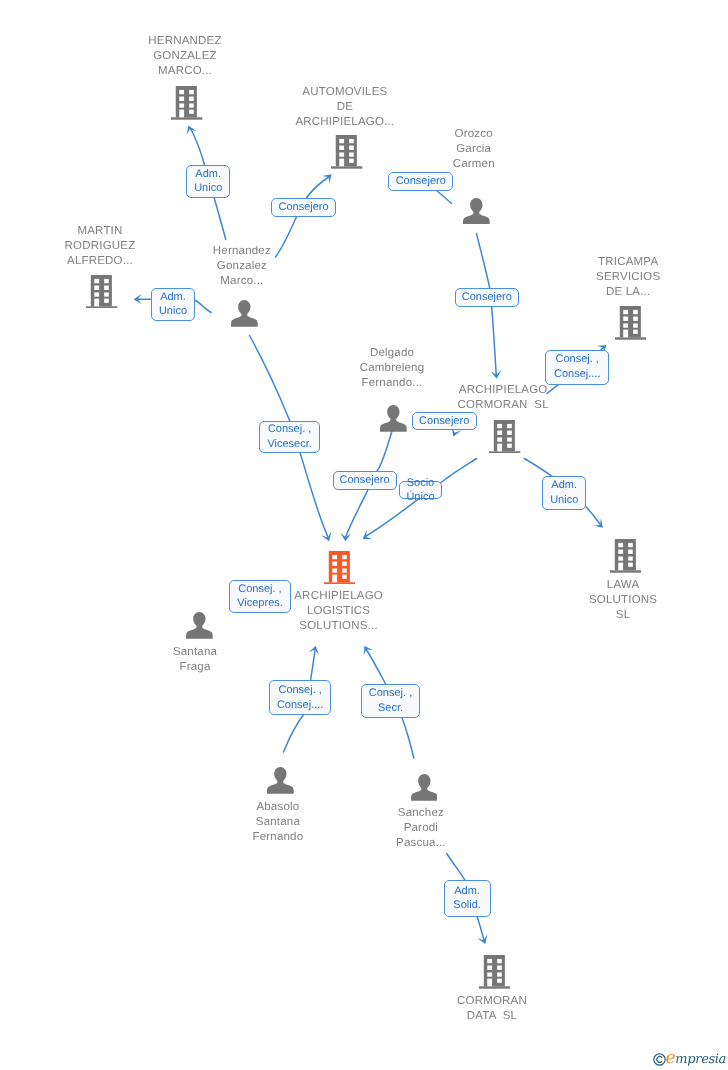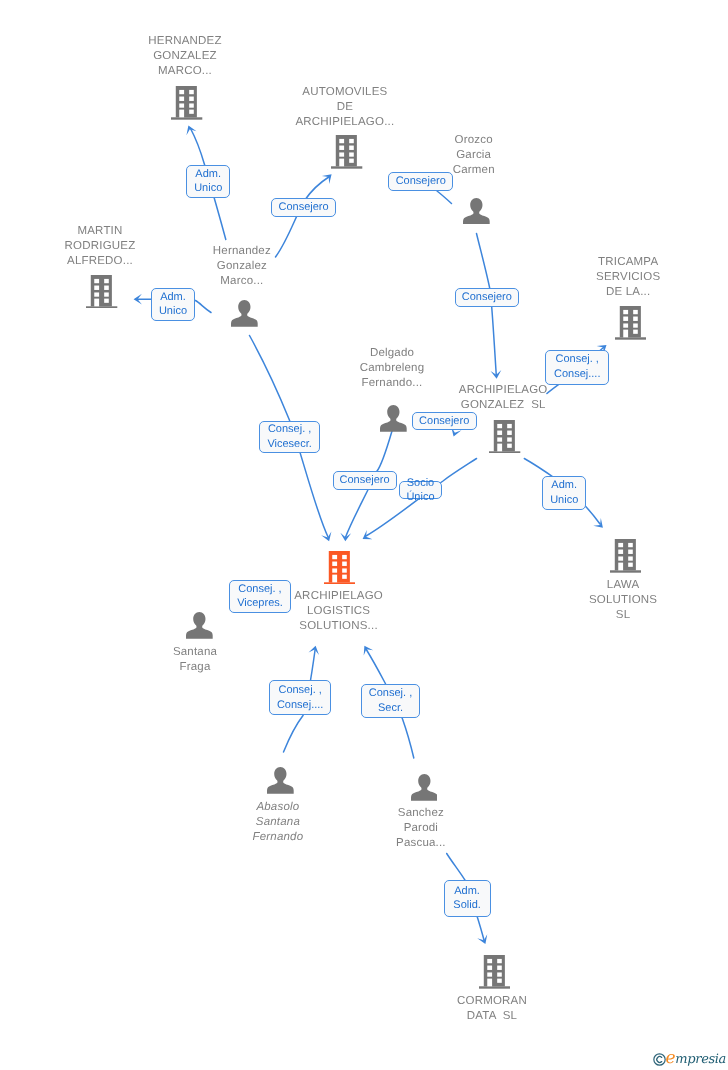--- a/index.html
+++ b/index.html
@@ -114,21 +114,21 @@
         <rect x="4.78" y="0" width="21.1" height="31.4" fill="#767676"></rect>
         <rect x="8.25" y="3.92" width="4.85" height="4.31" fill="#ffffff"></rect>
         <rect x="8.25" y="10.54" width="4.85" height="4.42" fill="#ffffff"></rect>
         <rect x="8.25" y="17.46" width="4.85" height="4.23" fill="#ffffff"></rect>
         <rect x="8.25" y="23.62" width="4.85" height="7.7" fill="#ffffff"></rect>
         <rect x="18.17" y="3.92" width="4.62" height="4.31" fill="#ffffff"></rect>
         <rect x="18.17" y="10.54" width="4.62" height="4.42" fill="#ffffff"></rect>
         <rect x="18.17" y="17.46" width="4.62" height="4.23" fill="#ffffff"></rect>
         <rect x="18.17" y="23.62" width="4.62" height="4.23" fill="#ffffff"></rect>
       </svg></div>
-    <div class="nlabel" style="width: 240px; left: 383.2px; top: 383px;"><div>ARCHIPIELAGO</div><div>GONZALEZ  SL</div></div>
+    <div class="nlabel" style="width: 240px; left: 383.2px; top: 383px;"><div>ARCHIPIELAGO</div><div>CORMORAN  SL</div></div>
     <div class="node" style="left: 609.55px; top: 539px; width: 31.3px; height: 33.7px;"><svg width="31.3" height="33.7" viewBox="0 0 31.3 33.7">
         <rect x="0" y="31.3" width="31.3" height="2.4" fill="#767676"></rect>
         <rect x="4.78" y="0" width="21.1" height="31.4" fill="#767676"></rect>
         <rect x="8.25" y="3.92" width="4.85" height="4.31" fill="#ffffff"></rect>
         <rect x="8.25" y="10.54" width="4.85" height="4.42" fill="#ffffff"></rect>
         <rect x="8.25" y="17.46" width="4.85" height="4.23" fill="#ffffff"></rect>
         <rect x="8.25" y="23.62" width="4.85" height="7.7" fill="#ffffff"></rect>
         <rect x="18.17" y="3.92" width="4.62" height="4.31" fill="#ffffff"></rect>
         <rect x="18.17" y="10.54" width="4.62" height="4.42" fill="#ffffff"></rect>
         <rect x="18.17" y="17.46" width="4.62" height="4.23" fill="#ffffff"></rect>
@@ -157,37 +157,37 @@
         <rect x="8.25" y="23.62" width="4.85" height="7.7" fill="#ffffff"></rect>
         <rect x="18.17" y="3.92" width="4.62" height="4.31" fill="#ffffff"></rect>
         <rect x="18.17" y="10.54" width="4.62" height="4.42" fill="#ffffff"></rect>
         <rect x="18.17" y="17.46" width="4.62" height="4.23" fill="#ffffff"></rect>
         <rect x="18.17" y="23.62" width="4.62" height="4.23" fill="#ffffff"></rect>
       </svg></div>
     <div class="nlabel" style="width: 240px; left: 218.6px; top: 588.8px;"><div>ARCHIPIELAGO</div><div>LOGISTICS</div><div>SOLUTIONS...</div></div>
     <div class="node" style="left: 463.15px; top: 197.7px; width: 26.7px; height: 26.7px;"><svg width="26.7" height="26.7" viewBox="0 0 26.7 26.7">
         <path d="M13.35 0 C9.75 0 7.2 3.0 7.2 7.0 C7.2 9.9 8.5 12.3 10.2 13.4 C10.45 13.9 10.5 14.5 10.5 15.1 C10.5 16.1 9.4 16.8 7.4 17.4 C4.6 18.2 2.1 19.1 1.0 20.2 C0.3 21.0 0 22.1 0 23.4 L0 26.7 L26.7 26.7 L26.7 23.4 C26.7 22.1 26.4 21.0 25.7 20.2 C24.6 19.1 22.1 18.2 19.3 17.4 C17.3 16.8 16.2 16.1 16.2 15.1 C16.2 14.5 16.25 13.9 16.5 13.4 C18.2 12.3 19.5 9.9 19.5 7.0 C19.5 3.0 16.95 0 13.35 0 Z" fill="#767676"></path>
       </svg></div>
-    <div class="nlabel" style="width: 240px; left: 353.7px; top: 133px;"><div>Orozco</div><div>Garcia</div><div>Carmen</div></div>
+    <div class="nlabel" style="width: 240px; left: 353.7px; top: 127px;"><div>Orozco</div><div>Garcia</div><div>Carmen</div></div>
     <div class="node" style="left: 231.15px; top: 299.9px; width: 26.7px; height: 26.7px;"><svg width="26.7" height="26.7" viewBox="0 0 26.7 26.7">
         <path d="M13.35 0 C9.75 0 7.2 3.0 7.2 7.0 C7.2 9.9 8.5 12.3 10.2 13.4 C10.45 13.9 10.5 14.5 10.5 15.1 C10.5 16.1 9.4 16.8 7.4 17.4 C4.6 18.2 2.1 19.1 1.0 20.2 C0.3 21.0 0 22.1 0 23.4 L0 26.7 L26.7 26.7 L26.7 23.4 C26.7 22.1 26.4 21.0 25.7 20.2 C24.6 19.1 22.1 18.2 19.3 17.4 C17.3 16.8 16.2 16.1 16.2 15.1 C16.2 14.5 16.25 13.9 16.5 13.4 C18.2 12.3 19.5 9.9 19.5 7.0 C19.5 3.0 16.95 0 13.35 0 Z" fill="#767676"></path>
       </svg></div>
     <div class="nlabel" style="width: 240px; left: 121.9px; top: 244px;"><div>Hernandez</div><div>Gonzalez</div><div>Marco...</div></div>
     <div class="node" style="left: 380.15px; top: 405px; width: 26.7px; height: 26.7px;"><svg width="26.7" height="26.7" viewBox="0 0 26.7 26.7">
         <path d="M13.35 0 C9.75 0 7.2 3.0 7.2 7.0 C7.2 9.9 8.5 12.3 10.2 13.4 C10.45 13.9 10.5 14.5 10.5 15.1 C10.5 16.1 9.4 16.8 7.4 17.4 C4.6 18.2 2.1 19.1 1.0 20.2 C0.3 21.0 0 22.1 0 23.4 L0 26.7 L26.7 26.7 L26.7 23.4 C26.7 22.1 26.4 21.0 25.7 20.2 C24.6 19.1 22.1 18.2 19.3 17.4 C17.3 16.8 16.2 16.1 16.2 15.1 C16.2 14.5 16.25 13.9 16.5 13.4 C18.2 12.3 19.5 9.9 19.5 7.0 C19.5 3.0 16.95 0 13.35 0 Z" fill="#767676"></path>
       </svg></div>
     <div class="nlabel" style="width: 240px; left: 272px; top: 346.3px;"><div>Delgado</div><div>Cambreleng</div><div>Fernando...</div></div>
     <div class="node" style="left: 186.05px; top: 612px; width: 26.7px; height: 26.7px;"><svg width="26.7" height="26.7" viewBox="0 0 26.7 26.7">
         <path d="M13.35 0 C9.75 0 7.2 3.0 7.2 7.0 C7.2 9.9 8.5 12.3 10.2 13.4 C10.45 13.9 10.5 14.5 10.5 15.1 C10.5 16.1 9.4 16.8 7.4 17.4 C4.6 18.2 2.1 19.1 1.0 20.2 C0.3 21.0 0 22.1 0 23.4 L0 26.7 L26.7 26.7 L26.7 23.4 C26.7 22.1 26.4 21.0 25.7 20.2 C24.6 19.1 22.1 18.2 19.3 17.4 C17.3 16.8 16.2 16.1 16.2 15.1 C16.2 14.5 16.25 13.9 16.5 13.4 C18.2 12.3 19.5 9.9 19.5 7.0 C19.5 3.0 16.95 0 13.35 0 Z" fill="#767676"></path>
       </svg></div>
     <div class="nlabel" style="width: 240px; left: 75px; top: 645.3px;"><div>Santana</div><div>Fraga</div></div>
     <div class="node" style="left: 267.05px; top: 766.9px; width: 26.7px; height: 26.7px;"><svg width="26.7" height="26.7" viewBox="0 0 26.7 26.7">
         <path d="M13.35 0 C9.75 0 7.2 3.0 7.2 7.0 C7.2 9.9 8.5 12.3 10.2 13.4 C10.45 13.9 10.5 14.5 10.5 15.1 C10.5 16.1 9.4 16.8 7.4 17.4 C4.6 18.2 2.1 19.1 1.0 20.2 C0.3 21.0 0 22.1 0 23.4 L0 26.7 L26.7 26.7 L26.7 23.4 C26.7 22.1 26.4 21.0 25.7 20.2 C24.6 19.1 22.1 18.2 19.3 17.4 C17.3 16.8 16.2 16.1 16.2 15.1 C16.2 14.5 16.25 13.9 16.5 13.4 C18.2 12.3 19.5 9.9 19.5 7.0 C19.5 3.0 16.95 0 13.35 0 Z" fill="#767676"></path>
       </svg></div>
-    <div class="nlabel" style="width: 240px; left: 157.9px; top: 800.2px; font-style: italic;"><div>Abasolo</div><div>Santana</div><div>Fernando</div></div>
+    <div class="nlabel" style="width: 240px; left: 157.9px; top: 800.2px;"><div>Abasolo</div><div>Santana</div><div>Fernando</div></div>
     <div class="node" style="left: 410.65px; top: 774.1px; width: 26.7px; height: 26.7px;"><svg width="26.7" height="26.7" viewBox="0 0 26.7 26.7">
         <path d="M13.35 0 C9.75 0 7.2 3.0 7.2 7.0 C7.2 9.9 8.5 12.3 10.2 13.4 C10.45 13.9 10.5 14.5 10.5 15.1 C10.5 16.1 9.4 16.8 7.4 17.4 C4.6 18.2 2.1 19.1 1.0 20.2 C0.3 21.0 0 22.1 0 23.4 L0 26.7 L26.7 26.7 L26.7 23.4 C26.7 22.1 26.4 21.0 25.7 20.2 C24.6 19.1 22.1 18.2 19.3 17.4 C17.3 16.8 16.2 16.1 16.2 15.1 C16.2 14.5 16.25 13.9 16.5 13.4 C18.2 12.3 19.5 9.9 19.5 7.0 C19.5 3.0 16.95 0 13.35 0 Z" fill="#767676"></path>
       </svg></div>
     <div class="nlabel" style="width: 240px; left: 300.9px; top: 806.3px;"><div>Sanchez</div><div>Parodi</div><div>Pascua...</div></div>
     <div class="elabel" style="left: 186.2px; top: 164.6px; width: 44px; height: 33.3px;"><span>Adm.</span><span>Unico</span></div>
     <div class="elabel" style="left: 271.3px; top: 197.8px; width: 64.6px; height: 19.2px;"><span>Consejero</span></div>
     <div class="elabel" style="left: 150.8px; top: 287.6px; width: 44.4px; height: 33.6px;"><span>Adm.</span><span>Unico</span></div>
     <div class="elabel" style="left: 259.4px; top: 420.5px; width: 60.5px; height: 32.3px;"><span>Consej. ,</span><span>Vicesecr.</span></div>
     <div class="elabel" style="left: 388.4px; top: 171.6px; width: 64.7px; height: 19px;"><span>Consejero</span></div>
     <div class="elabel" style="left: 454.6px; top: 287.7px; width: 64.5px; height: 18.9px;"><span>Consejero</span></div>

